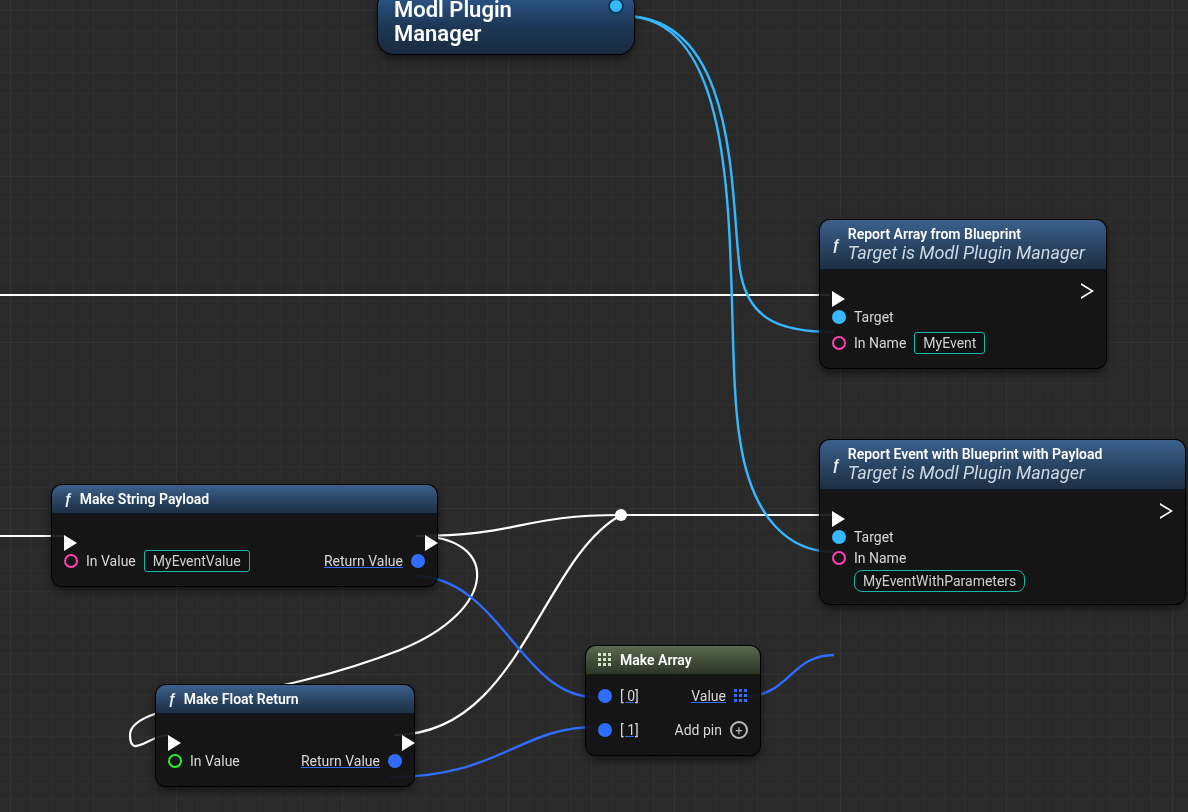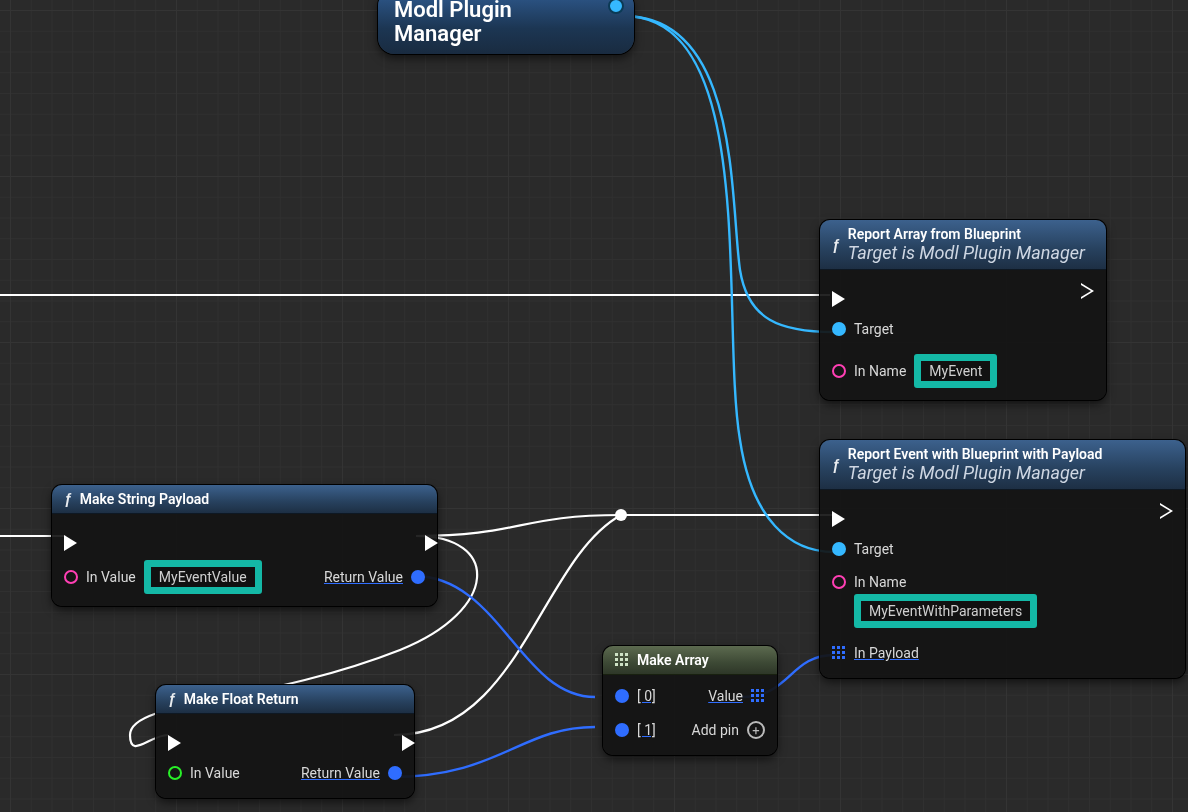--- a/index.html
+++ b/index.html
@@ -40,21 +40,21 @@
   .header.blue {
     background: linear-gradient(180deg, #3c618d 0%, #27415e 60%, #1d2f44 100%);
     border-bottom: 1px solid #0e1823;
   }
   .header.green {
     background: linear-gradient(180deg, #5c6a4f 0%, #3d4935 60%, #2e3728 100%);
     border-bottom: 1px solid #18200f;
   }
   .header .sub { font-style: italic; font-weight: 400; color: #cfd7e3; font-size: 18px; }
   .glyph { font-family: "Segoe UI Symbol", sans-serif; font-style: italic; opacity: 0.9; }
-  .body { padding: 8px 12px 12px; display: flex; flex-direction: column; gap: 12px; }
+  .body { padding: 8px 12px 12px; display: flex; flex-direction: column; }
   .row { display: flex; align-items: center; justify-content: space-between; gap: 16px; min-height: 26px; }
   .left, .right { display: flex; align-items: center; gap: 8px; }
   .pin {
     width: 14px; height: 14px; border-radius: 50%;
     border: 2px solid currentColor; background: transparent;
     display: inline-block;
   }
   .pin.filled { background: currentColor; }
   .pin.exec {
     width: 0; height: 0; border: none; background: none;
@@ -89,21 +89,21 @@
   .c-struct { color: #2f6dff; text-decoration: underline; }
   .array-pin {
     width: 14px; height: 14px; display: inline-grid;
     grid-template-columns: repeat(3, 3px);
     grid-template-rows: repeat(3, 3px);
     gap: 2px;
   }
   .array-pin span { background: currentColor; }
   .inputbox {
     background: #111;
-    border: 7px solid #14b8a6;
+    border: 1px solid #14b8a6;
     border-radius: 3px;
     padding: 2px 8px;
     color: #cfcfcf;
     font-size: 14px;
     min-width: 60px;
   }
   .varnode {
     position: absolute;
     border-radius: 16px;
     padding: 8px 34px 8px 16px;
@@ -216,37 +216,21 @@
         <span class="pin filled"></span>
         <span style="color:#d8d8d8;">Target</span>
       </div>
     </div>
     <div class="row">
       <div class="left c-pink" style="flex-direction:column; align-items:flex-start; gap:4px;">
         <div style="display:flex; align-items:center; gap:8px;">
           <span class="pin"></span>
           <span style="color:#d8d8d8;">In Name</span>
         </div>
-        <span class="inputbox" style="margin-left:22px;">MyEventWithParameters</span>
-      </div>
-    </div>
-    <div class="row">
-      <div class="left c-struct">
-        <span class="array-pin">
-            <span></span>
-            <span></span>
-            <span></span>
-            <span></span>
-            <span></span>
-            <span></span>
-            <span></span>
-            <span></span>
-            <span></span>
-          </span>
-        <span style="color:#d8d8d8;">In Payload</span>
+        <span class="inputbox" style="margin-left:22px;border-radius:8px;">MyEventWithParameters</span>
       </div>
     </div>
   </div>
 </div>
 
 <div class="node" style="left:52px; top:485px; width:385px;">
   <div class="header blue">
     <span class="glyph">ƒ</span>
     <div>Make String Payload</div>
   </div>
@@ -293,21 +277,21 @@
         <span style="color:#d8d8d8;">In Value</span>
       </div>
       <div class="right c-struct">
         <span style="color:#d8d8d8;">Return Value</span>
         <span class="pin filled"></span>
       </div>
     </div>
   </div>
 </div>
 
-<div class="node" style="left:603px; top:646px; width:174px;">
+<div class="node" style="left:586px; top:646px; width:174px;">
   <div class="header green">
     <span class="array-pin" style="color:#cfe3c6;">
         <span></span>
         <span></span>
         <span></span>
         <span></span>
         <span></span>
         <span></span>
         <span></span>
         <span></span>

